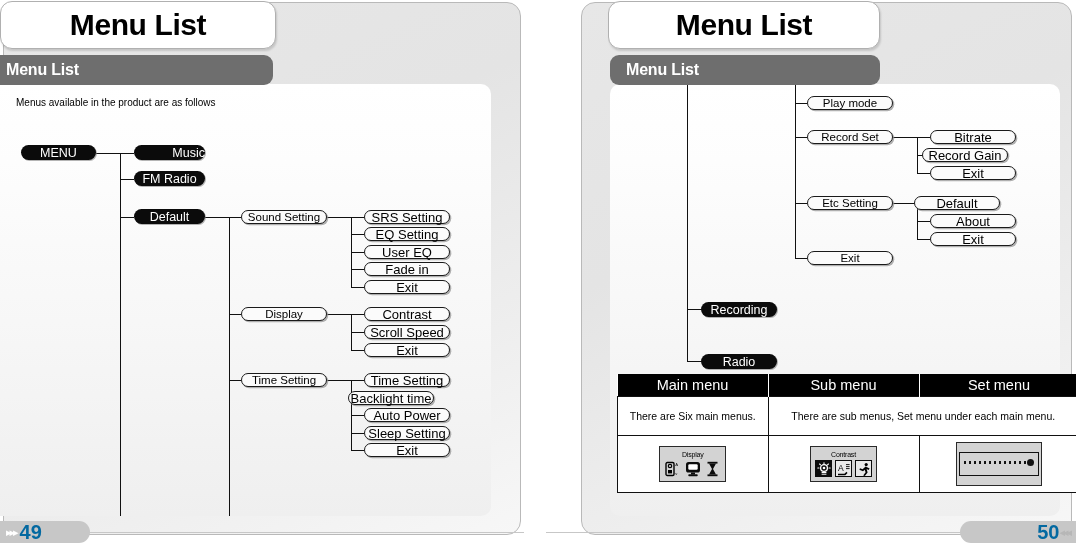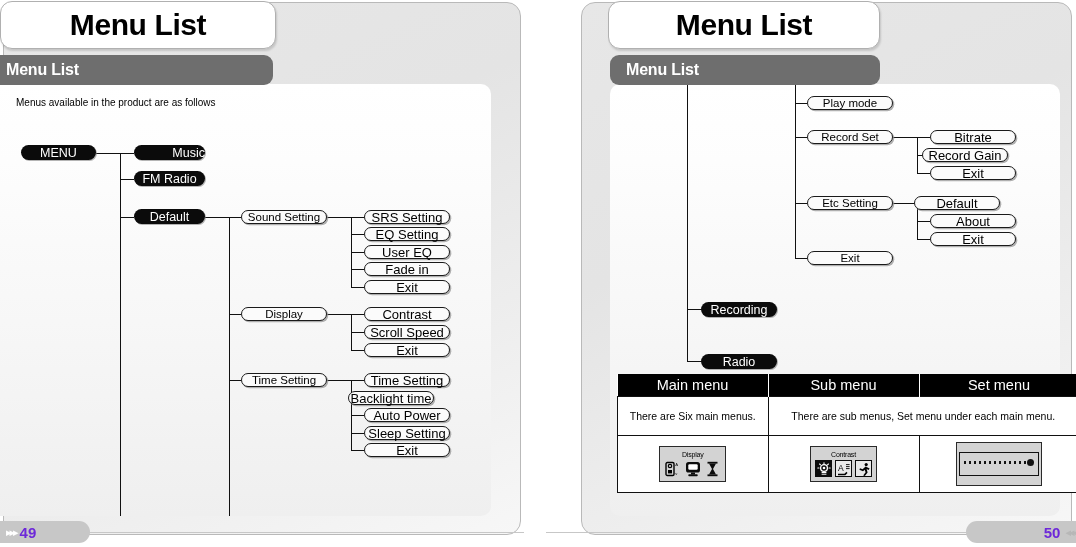--- a/index.html
+++ b/index.html
@@ -187,24 +187,24 @@
     display:flex;align-items:center;justify-content:center;box-sizing:border-box;
   }
 
   
   .folio{
     position:absolute;bottom:4px;height:22px;
     background:#c7c7c7;
     display:flex;align-items:center;
     z-index:9;
   }
-  .folio span{font-size:15px;font-weight:bold;color:#6d28d9;}
+  .folio span{font-size:20px;font-weight:bold;color:#0369a1;}
   .folio .arrows{font-size:11px;color:#ffffff;letter-spacing:-2px;}
   .folio-left{left:0;width:84px;border-radius:0 11px 11px 0;padding-left:6px;gap:3px;}
-  .folio-right{right:0;width:110px;border-radius:11px 0 0 11px;justify-content:flex-end;gap:5px;}
+  .folio-right{right:0;width:110px;border-radius:11px 0 0 11px;justify-content:flex-end;padding-right:6px;}
   .folio-right .arrows{color:#b7b7b7;}
   .rule{
     position:absolute;bottom:14px;height:1.5px;background:#c7c7c7;z-index:8;
   }
   .page-left .rule{left:84px;right:14px;}
   .page-right .rule{left:8px;right:110px;}
 </style>
 </head>
 <body>
 

